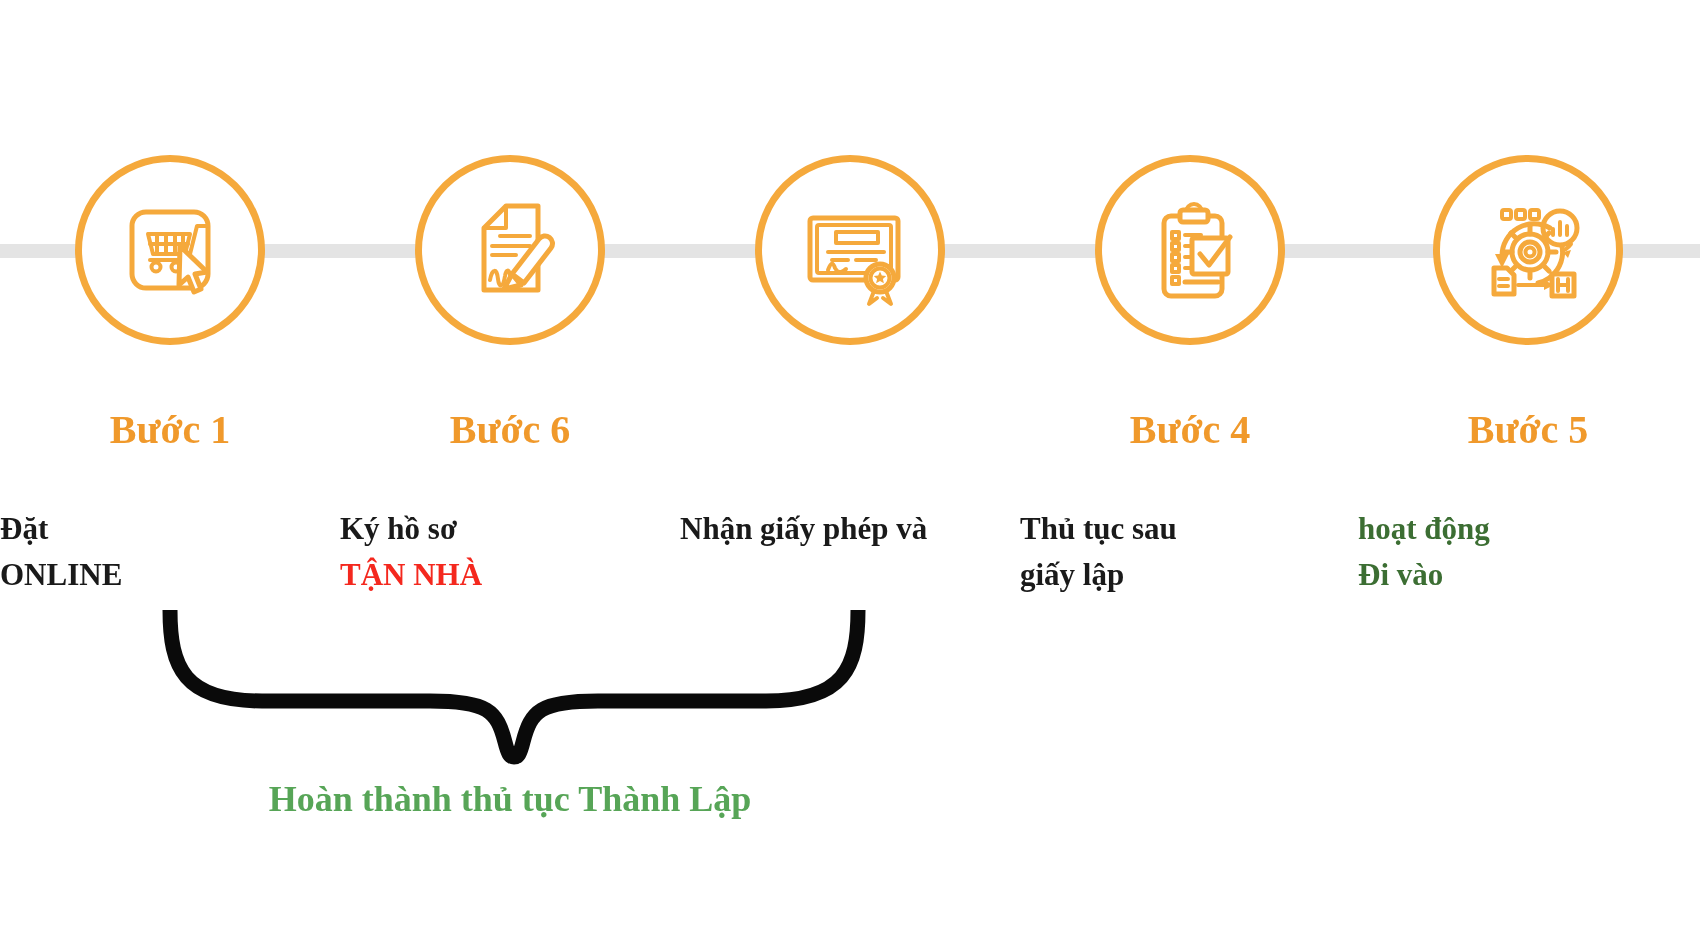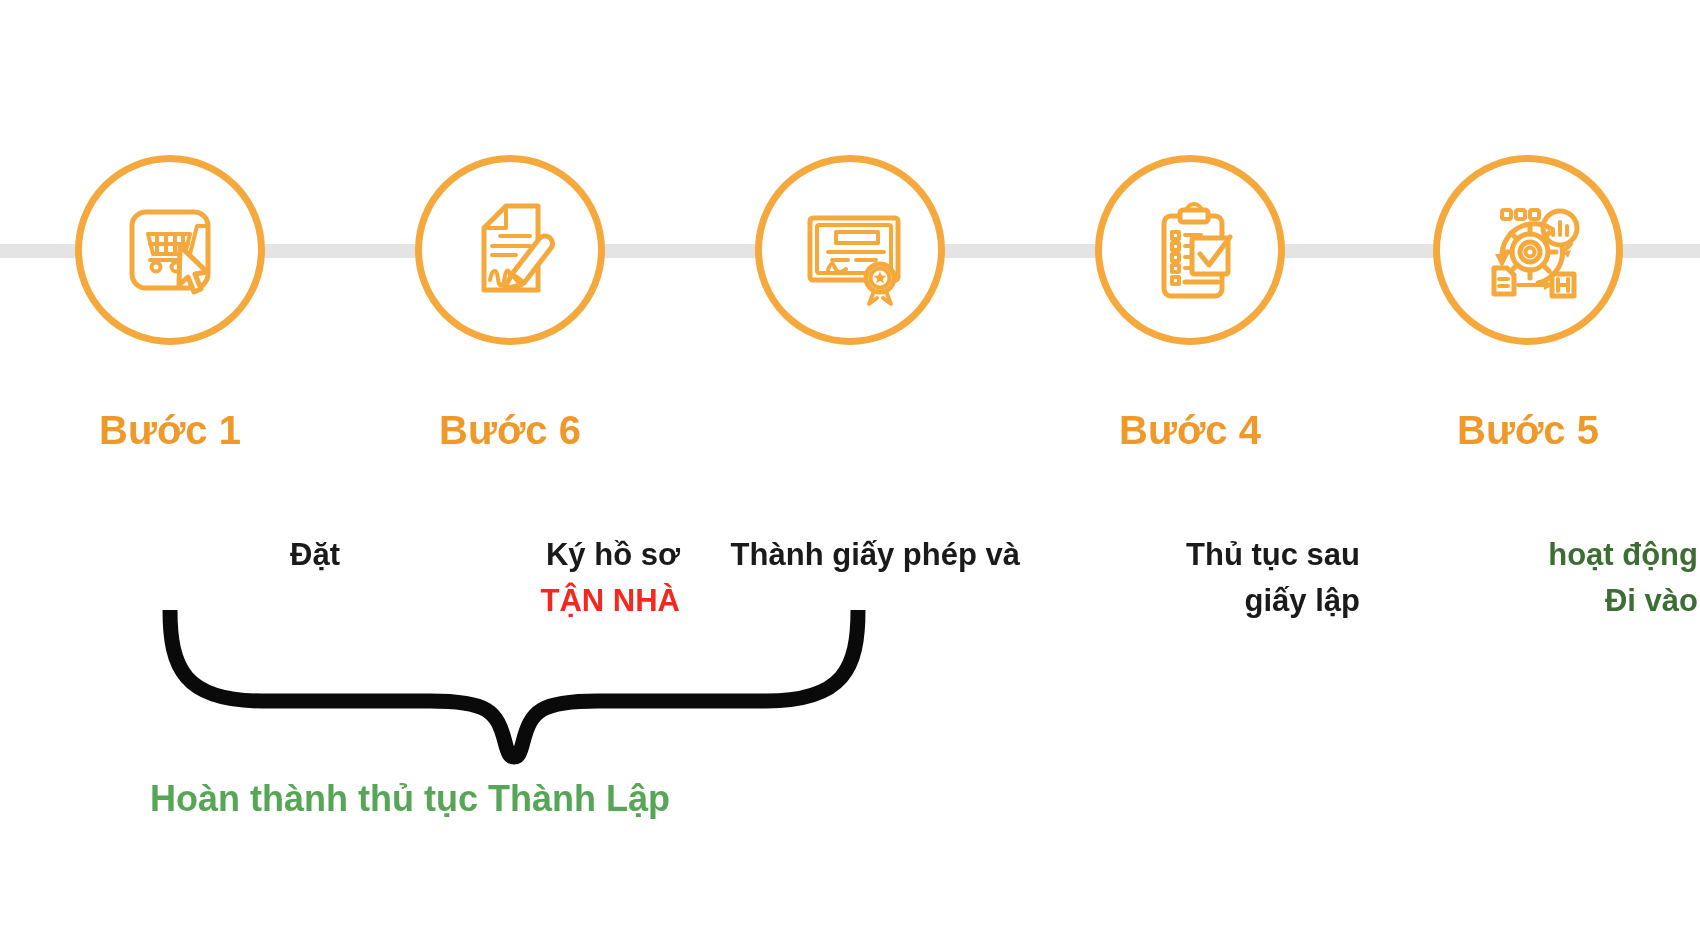--- a/index.html
+++ b/index.html
@@ -1,18 +1,18 @@
 <!DOCTYPE html>
 <html style="--orange: #F5A93C; --label-orange: #F0992B; --caption-green: #57A557; --text-black: #1A1A1A; --line-gray: #E4E4E4; --brace-black: #0A0A0A;"><head>
 <meta charset="utf-8">
 <style>
   html,body{margin:0;padding:0;background:#fff;}
   .canvas{
     position:relative;width:1700px;height:930px;overflow:hidden;background:#fff;
-    font-family:Liberation Sans, sans-serif;
+    font-family:Liberation Serif, serif;
   }
   .timeline{
     position:absolute;left:0;top:244px;width:1700px;height:14px;
     background:var(--line-gray,#E4E4E4);
   }
   .step{position:absolute;top:0;width:340px;height:930px;}
   .circle{
     position:absolute;top:155px;left:75px;width:176px;height:176px;
     border:7px solid var(--orange,#F5A93C);border-radius:50%;background:#fff;
     display:flex;align-items:center;justify-content:center;
@@ -21,28 +21,28 @@
   .icon-stroke{fill:none;stroke:var(--orange,#F5A93C);stroke-width:5;stroke-linecap:round;stroke-linejoin:round;}
   .icon-stroke-thin{fill:none;stroke:var(--orange,#F5A93C);stroke-width:4;stroke-linecap:round;stroke-linejoin:round;}
   .icon-fill{fill:var(--orange,#F5A93C);stroke:none;}
   .icon-white{fill:#fff;stroke:var(--orange,#F5A93C);stroke-width:5;stroke-linecap:round;stroke-linejoin:round;}
   .step-label{
     position:absolute;top:406px;left:0;width:340px;text-align:center;
     font-size:40px;font-weight:bold;line-height:48px;color:var(--label-orange,#F0992B);
     white-space:nowrap;
   }
   .step-desc{
-    position:absolute;top:532px;left:0;width:340px;text-align:right;
+    position:absolute;top:506px;left:0;width:340px;text-align:left;
     font-size:31px;font-weight:bold;line-height:46px;color:var(--text-black,#1A1A1A);
     white-space:nowrap;
   }
   .brace{position:absolute;left:150px;top:600px;width:720px;height:170px;overflow:visible;}
   .brace path{fill:none;stroke:var(--brace-black,#0A0A0A);stroke-width:15;stroke-linecap:butt;}
   .caption{
-    position:absolute;left:150px;top:778px;width:720px;text-align:left;
+    position:absolute;left:150px;top:778px;width:720px;text-align:center;
     font-size:36px;font-weight:bold;color:var(--caption-green,#57A557);white-space:nowrap;
   }
 </style>
 </head>
 <body>
 
 <div class="canvas">
 
   <div class="timeline"></div>
 
@@ -55,20 +55,21 @@
         <path class="icon-stroke-thin" d="M40,70 H70"></path>
         <circle class="icon-stroke-thin" cx="46" cy="77" r="4.5"></circle>
         <circle class="icon-stroke-thin" cx="66" cy="77" r="4.5"></circle>
         <path class="icon-stroke-thin" d="M80,64 L87,36 H96"></path>
         <path class="icon-white" d="M70,56 L97,82 L85,84 L91,99 L84,102 L78,87 L69,95 Z"></path>
       </svg>
     </div>
     <div class="step-label">Bước 1</div>
     <div class="step-desc">
         <div><span style="color: rgb(26, 26, 26);">Đặt</span></div>
+        <div><span style="color: rgb(26, 26, 26);">ONLINE</span></div>
       </div>
   </div>
 
   <div class="step" style="left:340px">
     <div class="circle">
       <svg viewBox="0 0 120 120">
         <path class="icon-stroke" d="M56,16 H88 V100 H34 V38 Z"></path>
         <path class="icon-stroke-thin" d="M56,16 V38 H34"></path>
         <path class="icon-stroke-thin" d="M50,46 H80 M42,56 H80 M42,65 H66"></path>
         <path class="icon-stroke-thin" d="M40,90 c2,-12 7,-12 8,-1 c1,9 5,9 7,-3 c1,-7 4,-7 5,-1 l1,4"></path>
@@ -93,21 +94,21 @@
         <path class="icon-stroke-thin" d="M42,70 H58 M66,70 H86"></path>
         <path class="icon-stroke-thin" d="M38,80 c3,-8 5,-8 7,-2 l2,3 c2,2 6,1 9,-2"></path>
         <circle class="icon-white" cx="90" cy="88" r="14"></circle>
         <circle class="icon-stroke-thin" cx="90" cy="88" r="9.5"></circle>
         <path class="icon-fill" d="M90,81.5 L91.8,85.6 L96.2,86 L92.9,89 L93.9,93.3 L90,91 L86.1,93.3 L87.1,89 L83.8,86 L88.2,85.6 Z"></path>
         <path class="icon-stroke-thin" d="M84,101 L79,114 L87,108"></path>
         <path class="icon-stroke-thin" d="M96,101 L101,114 L93,108"></path>
       </svg>
     </div>
     <div class="step-desc">
-        <div><span style="color: rgb(26, 26, 26);">Thành giấy phép và</span></div>
+        <div><span style="color: rgb(26, 26, 26);">Nhận giấy phép và</span></div>
       </div>
   </div>
 
   <div class="step" style="left:1020px">
     <div class="circle">
       <svg viewBox="0 0 120 120">
         <rect class="icon-stroke" x="34" y="26" width="58" height="80" rx="7"></rect>
         <path class="icon-stroke-thin" d="M56,22 a8,8 0 0,1 16,0"></path>
         <rect class="icon-white" x="50" y="20" width="28" height="12" rx="3" stroke-width="4"></rect>
         <rect class="icon-stroke-thin" x="42" y="42" width="7" height="7"></rect>

